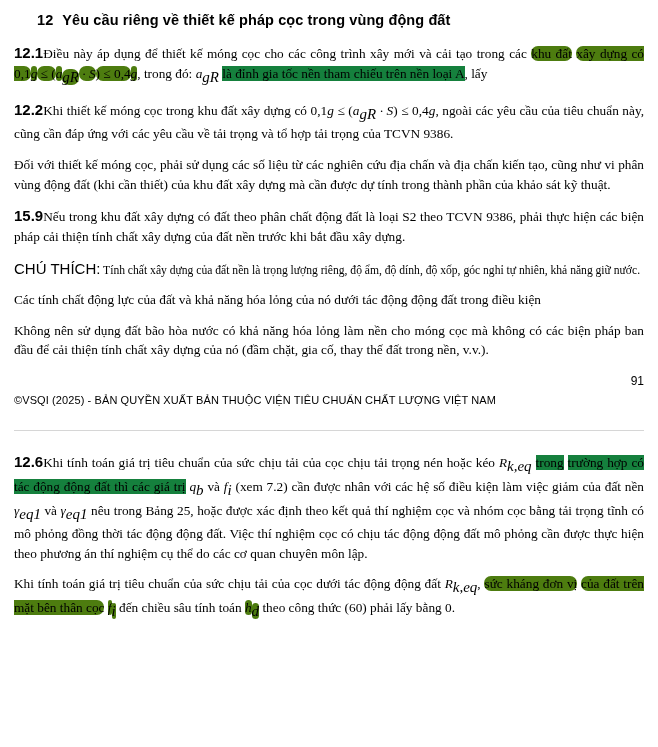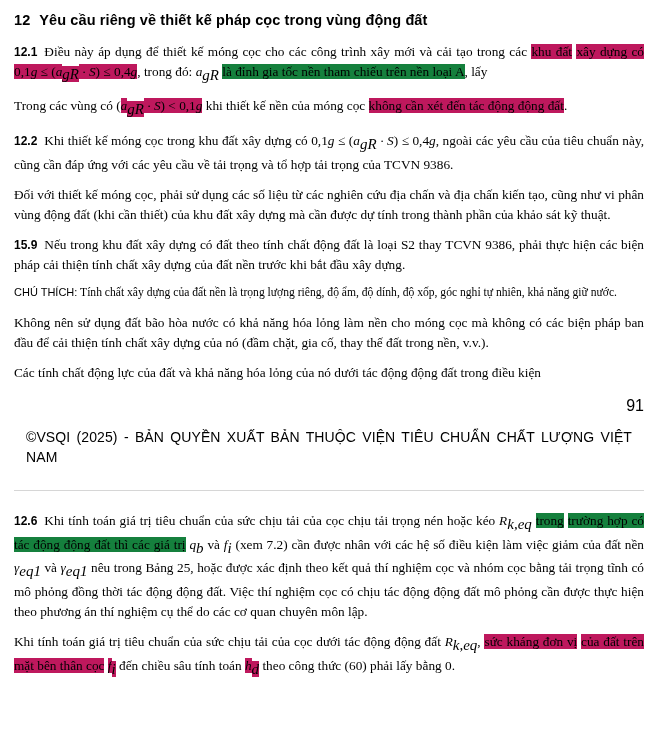--- a/index.html
+++ b/index.html
@@ -24,60 +24,60 @@
   }
   h1.section-title {
     font-family: "Liberation Sans", sans-serif;
     font-size: 14.5px;
     font-weight: bold;
     margin: 12px 0 14px 0;
     letter-spacing: 0.1px;
   }
   h1.section-title .num {
     margin-right: 9px;
+    margin-left: 23px;
   }
   p {
     margin: 0 0 11px 0;
     font-size: 13.3px;
     line-height: 1.47;
     text-align: justify;
   }
   .cl-num {
     font-family: "Liberation Sans", sans-serif;
     font-weight: bold;
-    font-size: 12px;
-    margin-right: 7px;
+    font-size: 15px;
   }
   .it { font-style: italic; }
   .sub { font-size: 15px; vertical-align: sub; font-style: italic; }
   .sup { font-size: 9px; vertical-align: super; }
-  .hl-green { background: #be185d; }
+  .hl-green { background: #4d7c0f; border-radius: 7px; }
   .hl-yellow { background: #15803d; }
   .note {
     font-size: 11.6px;
     line-height: 1.45;
     text-align: justify;
     margin: 0 0 11px 0;
   }
   .note .note-label {
     font-family: "Liberation Sans", sans-serif;
-    font-size: 11px;
+    font-size: 15px;
     font-weight: normal;
   }
   .page-number {
     text-align: right;
     font-family: "Liberation Sans", sans-serif;
-    font-size: 16px;
+    font-size: 12px;
     margin: 14px 0 4px 0;
   }
   .footer-line {
     font-family: "Liberation Sans", sans-serif;
-    font-size: 14px;
+    font-size: 11px;
     letter-spacing: 0.1px;
-    margin: 12px;
+    margin: 0;
     color: #000;
   }
   .page-break {
     border: 0;
     border-top: 1px solid #d6d6d6;
     margin: 22px 0 20px 0;
   }
 </style>
 </head>
 <body>
@@ -85,49 +85,46 @@
 <div class="page">
 
   <h1 class="section-title">
     <span class="num">12</span><span>Yêu cầu riêng về thiết kế pháp cọc trong vùng động đất</span>
   </h1>
 
   <div>
     <p>
       <span class="cl-num">12.1</span><span class="rich"><span>Điều này áp dụng để thiết kế móng cọc cho các công trình xây mới và cải tạo trong các </span><span class="hl-green">khu đất</span><span> </span><span class="hl-green">xây dựng có 0,1</span><span class="hl-green it">g</span><span class="hl-green"> ≤ (</span><span class="hl-green it">a</span><span class="hl-green sub">gR</span><span class="hl-green it"> · S</span><span class="hl-green">) ≤ 0,4</span><span class="hl-green it">g</span><span>, trong đó: </span><span class="it">a</span><span class="sub">gR</span><span> </span><span class="hl-yellow">là đỉnh gia tốc nền tham chiếu trên nền loại A</span><span>, lấy</span></span>
     </p>
-    <p>
-      <span class="rich"><span>Trong các vùng có (</span><span class="hl-green it">a</span><span class="hl-green sub">gR</span><span class="hl-green it"> · S</span><span class="hl-green">) &lt; 0,1</span><span class="hl-green it">g</span><span> khi thiết kế nền của móng cọc </span><span class="hl-green">không cần xét đến tác động động đất</span><span>.</span></span>
-    </p>
   </div>
 
   <div>
     <p>
       <span class="cl-num">12.2</span><span class="rich"><span>Khi thiết kế móng cọc trong khu đất xây dựng có 0,1</span><span class="it">g</span><span> ≤ (</span><span class="it">a</span><span class="sub">gR</span><span class="it"> · S</span><span>) ≤ 0,4</span><span class="it">g</span><span>, ngoài các yêu cầu của tiêu chuẩn này, cũng cần đáp ứng với các yêu cầu về tải trọng và tổ hợp tải trọng của TCVN 9386.</span></span>
     </p>
     <p>
       <span class="rich"><span>Đối với thiết kế móng cọc, phải sử dụng các số liệu từ các nghiên cứu địa chấn và địa chấn kiến tạo, cũng như vi phân vùng động đất (khi cần thiết) của khu đất xây dựng mà cần được dự tính trong thành phần của khảo sát kỹ thuật.</span></span>
     </p>
   </div>
 
   <div>
     <p>
-      <span class="cl-num">15.9</span><span class="rich"><span>Nếu trong khu đất xây dựng có đất theo tính chất động đất là loại S2 thay TCVN 9386, phải thực hiện các biện pháp cải thiện tính chất xây dựng của đất nền trước khi bắt đầu xây dựng.</span></span>
+      <span class="cl-num">15.9</span><span class="rich"><span>Nếu trong khu đất xây dựng có đất theo phân chất động đất là loại S2 theo TCVN 9386, phải thực hiện các biện pháp cải thiện tính chất xây dựng của đất nền trước khi bắt đầu xây dựng.</span></span>
     </p>
   </div>
 
   <p class="note">
     <span class="note-label">CHÚ THÍCH:</span><span> Tính chất xây dựng của đất nền là trọng lượng riêng, độ ẩm, độ dính, độ xốp, góc nghỉ tự nhiên, khả năng giữ nước.</span>
   </p>
 
   <p>
-    <span class="rich"><span>Không nên sử dụng đất bão hòa nước có khả năng hóa lỏng làm nền cho móng cọc mà không có các biện pháp ban đầu để cải thiện tính chất xây dựng của nó (đầm chặt, gia cố, thay thế đất trong nền, v.v.).</span></span>
+    <span class="rich"><span>Các tính chất động lực của đất và khả năng hóa lỏng của nó dưới tác động động đất trong điều kiện</span></span>
   </p>
   <p>
-    <span class="rich"><span>Các tính chất động lực của đất và khả năng hóa lỏng của nó dưới tác động động đất trong điều kiện</span></span>
+    <span class="rich"><span>Không nên sử dụng đất bão hòa nước có khả năng hóa lỏng làm nền cho móng cọc mà không có các biện pháp ban đầu để cải thiện tính chất xây dựng của nó (đầm chặt, gia cố, thay thế đất trong nền, v.v.).</span></span>
   </p>
 
   <div class="page-number">91</div>
   <p class="footer-line">©VSQI (2025) - BẢN QUYỀN XUẤT BẢN THUỘC VIỆN TIÊU CHUẨN CHẤT LƯỢNG VIỆT NAM</p>
 
   <hr class="page-break">
 
   <div>
     <p>
       <span class="cl-num">12.6</span><span class="rich"><span>Khi tính toán giá trị tiêu chuẩn của sức chịu tải của cọc chịu tải trọng nén hoặc kéo </span><span class="it">R</span><span class="sub">k,eq</span><span> </span><span class="hl-yellow">trong</span><span> </span><span class="hl-yellow">trường hợp có tác động động đất thì các giá trị</span><span> </span><span class="it">q</span><span class="sub">b</span><span> và </span><span class="it">f</span><span class="sub">i</span><span> (xem 7.2) cần được nhân với các hệ số điều kiện làm việc giảm của đất nền </span><span class="it">γ</span><span class="sub">eq1</span><span> và </span><span class="it">γ</span><span class="sub">eq1</span><span> nêu trong Bảng 25, hoặc được xác định theo kết quả thí nghiệm cọc và nhóm cọc bằng tải trọng tĩnh có mô phỏng đồng thời tác động động đất. Việc thí nghiệm cọc có chịu tác động động đất mô phỏng cần được thực hiện theo phương án thí nghiệm cụ thể do các cơ quan chuyên môn lập.</span></span>

